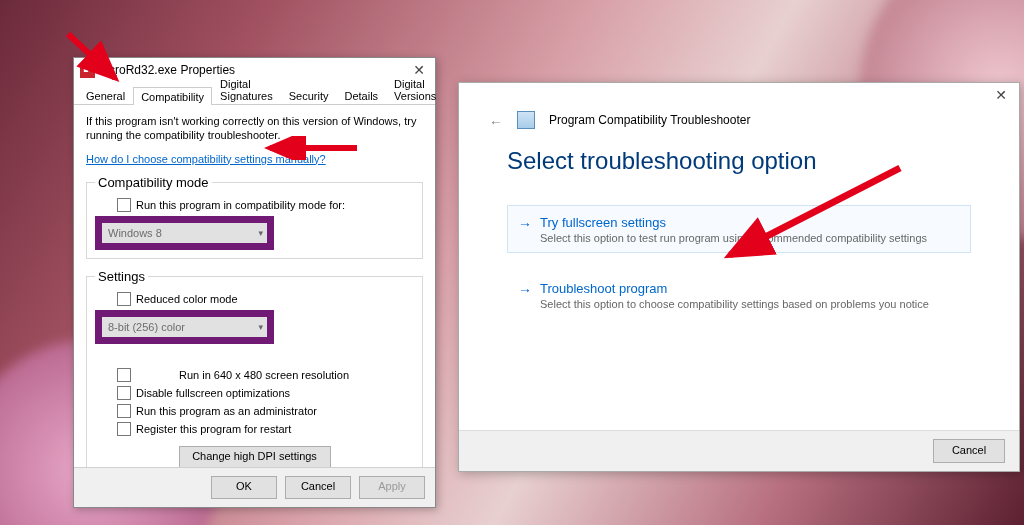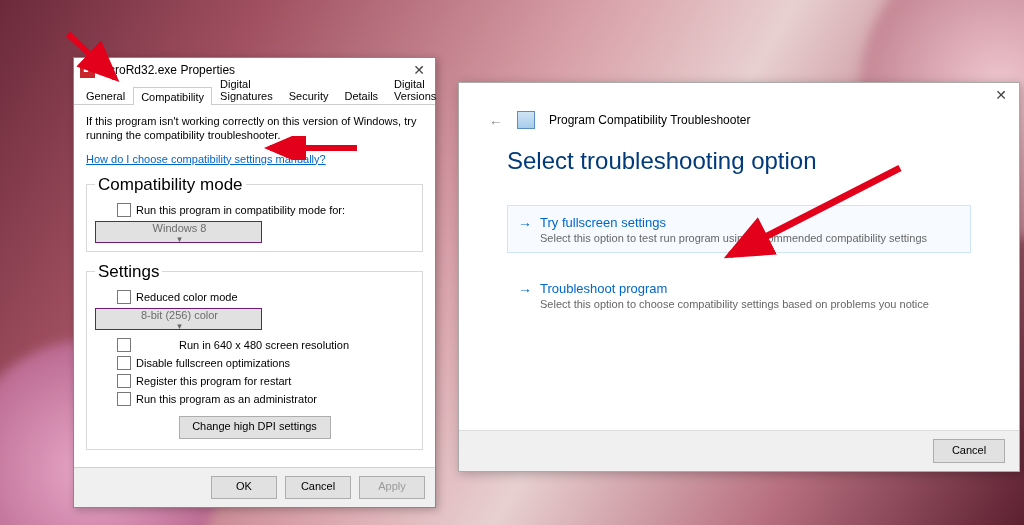--- a/index.html
+++ b/index.html
@@ -60,30 +60,29 @@
   .run-ts-btn {
     margin-top:4px;
     width:170px; height:21px;
     border:1px solid #adadad; background:#e1e1e1;
     font-size:11px; text-align:center; line-height:19px;
   }
   .link { color:#0066cc; text-decoration:underline; font-size:11px; cursor:default; }
   fieldset.group {
     border:1px solid #d8d8d8; margin:6px 0 0 0; padding:6px 8px 8px;
   }
-  fieldset.group legend { font-size:17px; padding:0 3px; }
+  fieldset.group legend { font-size:13px; padding:0 3px; }
   .chk-row { display:flex; align-items:center; gap:5px; height:18px; font-size:11px;padding-left:22px; }
   .chk { width:12px; height:12px; border:1px solid #777; background:#fff; display:inline-block; }
   .combo {
     margin-top:2px;
-    width:155px; height:20px; border:1px solid #701a75;
+    width:155px; height:20px; border:7px solid #701a75;
     background:#e1e1e1; color:#6d6d6d; font-size:11px;
-    display:flex; align-items:center; 
+    display:flex; align-items:center; justify-content:space-between;
     padding:0 4px 0 6px;
-    flex-direction:column;
   }
   .combo .caret { font-size:9px; color:#666; }
   .dpi-btn {
     margin:8px auto 2px; width:150px; height:21px;
     border:1px solid #adadad; background:#e1e1e1;
     font-size:11px; text-align:center; line-height:19px;
   }
   .prop-footer{
     border-top:1px solid #d0d0d0;
     padding:8px 10px; display:flex; justify-content:flex-end; gap:8px;
@@ -190,35 +189,35 @@
     <fieldset class="group">
       <legend>Settings</legend>
       <div class="chk-row">
         <span class="chk"></span>
         <span>Reduced color mode</span>
       </div>
       <div class="combo">
         <span>8-bit (256) color</span>
         <span class="caret">▾</span>
       </div>
-      <div class="chk-row" style="margin-top:6px;gap:48px;">
+      <div class="chk-row" style="margin-top:22px;gap:48px;">
         <span class="chk"></span>
         <span>Run in 640 x 480 screen resolution</span>
       </div>
       <div class="chk-row">
         <span class="chk"></span>
         <span>Disable fullscreen optimizations</span>
       </div>
       <div class="chk-row">
         <span class="chk"></span>
+        <span>Run this program as an administrator</span>
+      </div>
+      <div class="chk-row">
+        <span class="chk"></span>
         <span>Register this program for restart</span>
-      </div>
-      <div class="chk-row">
-        <span class="chk"></span>
-        <span>Run this program as an administrator</span>
       </div>
       <div class="dpi-btn">Change high DPI settings</div>
     </fieldset>
 
   </div>
 
   <div class="prop-footer">
     <div class="footer-btn">OK</div>
     <div class="footer-btn">Cancel</div>
     <div class="footer-btn disabled">Apply</div>

